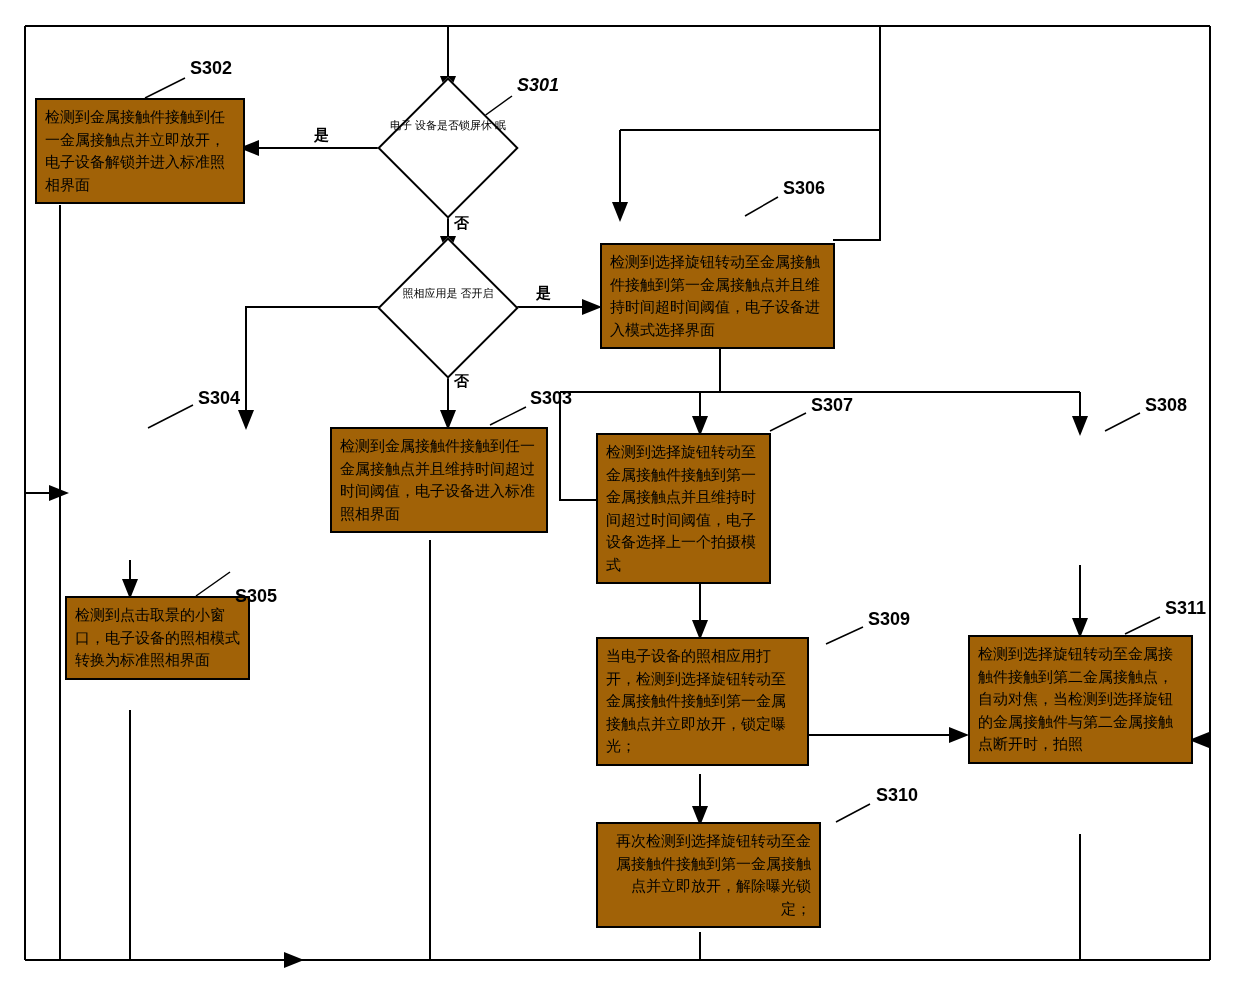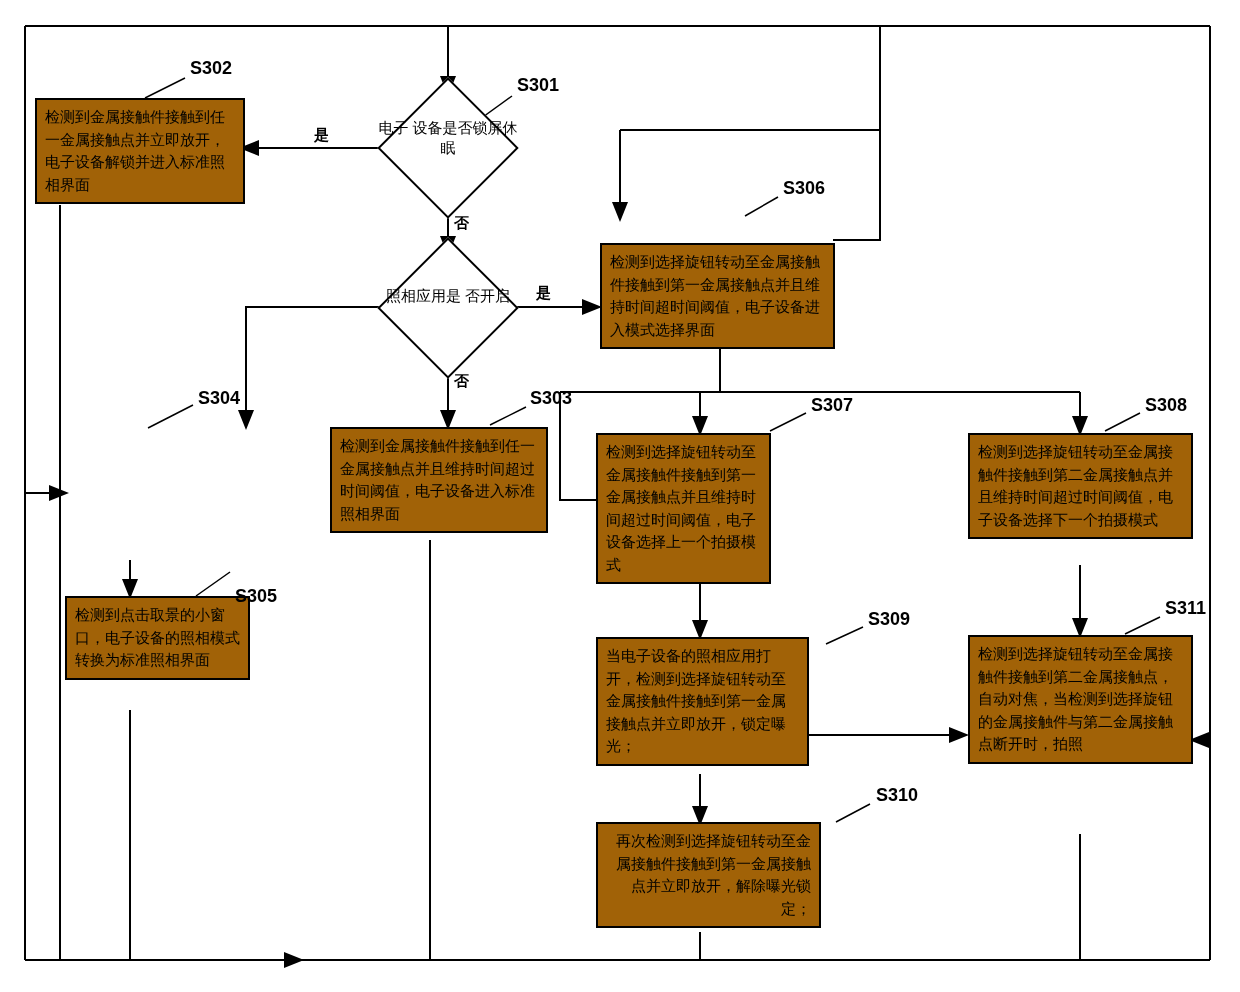--- a/index.html
+++ b/index.html
@@ -29,21 +29,21 @@
     height: 100px;
     background: #fff;
     border: 2px solid #000;
     transform: rotate(45deg);
   }
   .diamond-text {
     position: absolute;
     width: 140px;
     text-align: center;
     line-height: 1.3;
-    font-size: 15px;
+    font-size: 11px;
   }
   .label {
     position: absolute;
     font-size: 18px;
     font-weight: bold;
   }
   .edge-label {
     position: absolute;
     font-size: 15px;
     font-weight: bold;
@@ -179,37 +179,34 @@
   </div>
 
   <div class="box" style="left:600px; top:218px; width:235px;margin-top:25px;">
     <span>检测到选择旋钮转动至金属接触件接触到第一金属接触点并且维持时间超时间阈值，电子设备进入模式选择界面</span>
   </div>
 
   <div class="box" style="left:596px; top:433px; width:175px;">
     <span>检测到选择旋钮转动至金属接触件接触到第一金属接触点并且维持时间超过时间阈值，电子设备选择上一个拍摄模式</span>
   </div>
 
-  <div class="box" style="left:968px; top:433px; width:225px;">
-    <span>检测到选择旋钮转动至金属接触件接触到第二金属接触点并且维持时间超过时间阈值，电子设备选择下一个拍摄模式</span>
-  </div>
 
   <div class="box" style="left:596px; top:637px; width:213px;">
     <span>当电子设备的照相应用打开，检测到选择旋钮转动至金属接触件接触到第一金属接触点并立即放开，锁定曝光；</span>
   </div>
 
   <div class="box" style="left:596px; top:822px; width:225px;text-align:right;">
     <span>再次检测到选择旋钮转动至金属接触件接触到第一金属接触点并立即放开，解除曝光锁定；</span>
   </div>
 
   <div class="box" style="left:968px; top:635px; width:225px;">
     <span>检测到选择旋钮转动至金属接触件接触到第二金属接触点，自动对焦，当检测到选择旋钮的金属接触件与第二金属接触点断开时，拍照</span>
   </div>
 
-  <div class="label" style="left:517px; top:75px;">S301</div>
+  <div class="label" style="left:517px; top:75px;font-style:italic;">S301</div>
   <div class="label" style="left:190px; top:58px;">S302</div>
   <div class="label" style="left:530px; top:388px;">S303</div>
   <div class="label" style="left:198px; top:388px;">S304</div>
   <div class="label" style="left:235px; top:586px;">S305</div>
   <div class="label" style="left:783px; top:178px;">S306</div>
   <div class="label" style="left:811px; top:395px;">S307</div>
   <div class="label" style="left:1145px; top:395px;">S308</div>
   <div class="label" style="left:868px; top:609px;">S309</div>
   <div class="label" style="left:876px; top:785px;">S310</div>
   <div class="label" style="left:1165px; top:598px;">S311</div>

